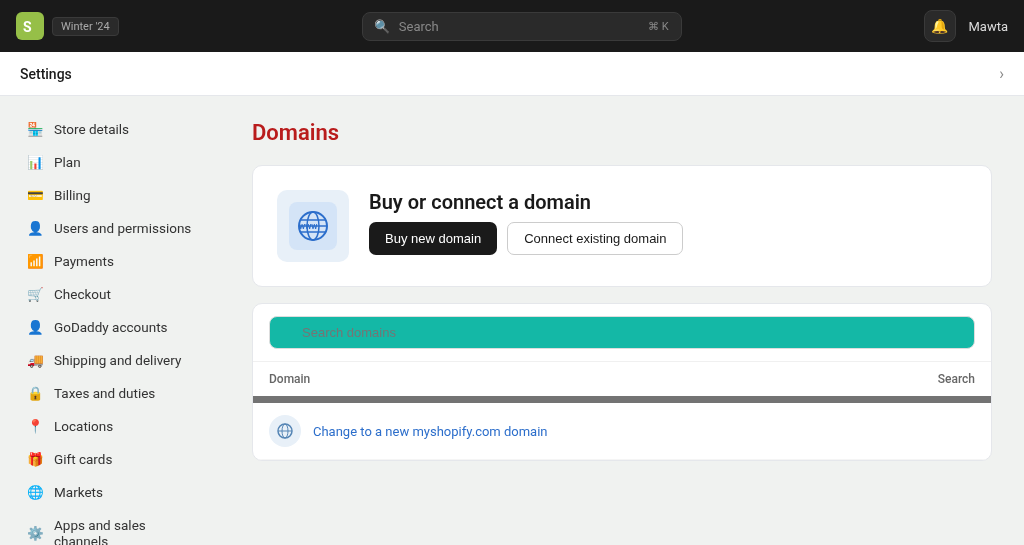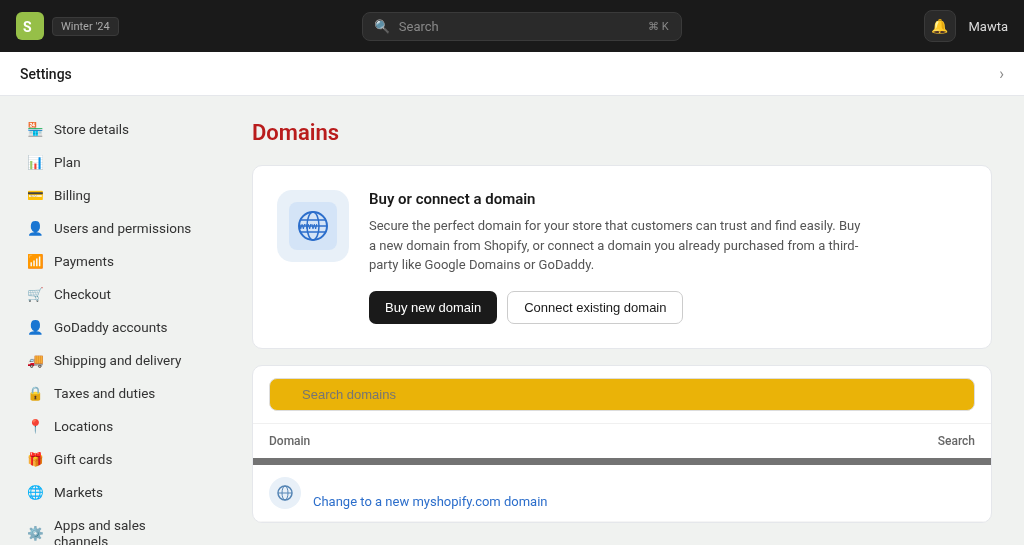--- a/index.html
+++ b/index.html
@@ -149,28 +149,28 @@
       margin-bottom: 16px;
       border: 1px solid #e5e7eb;
       display: flex;
       align-items: flex-start;
       gap: 20px;
     }
     .domain-card-icon {
       width: 72px;
       height: 72px;
       background: #e8f0f8;
-      border-radius: 15px;
+      border-radius: 10px;
       display: flex;
       align-items: center;
       justify-content: center;
       flex-shrink: 0;
     }
     .domain-card-content h2 {
-      font-size: 15px;
+      font-size: 20px;
       font-weight: 600;
       margin-bottom: 8px;
     }
     .domain-card-content p {
       font-size: 13px;
       color: #555;
       line-height: 1.5;
       margin-bottom: 16px;
       max-width: 500px;
     }
@@ -210,21 +210,21 @@
       padding: 12px 16px;
       border-bottom: 1px solid #f0f0f0;
     }
     .domain-search-input {
       width: 100%;
       border: 1px solid #ddd;
       border-radius: 8px;
       padding: 8px 12px 8px 32px;
       font-size: 13px;
       color: #333;
-      background: #eab308;
+      background: #14b8a6;
       position: relative;
     }
     .search-wrapper {
       position: relative;
     }
     .search-wrapper-icon {
       position: absolute;
       left: 10px;
       top: 50%;
       transform: translateY(-50%);
@@ -243,21 +243,21 @@
     .domain-table-header .col-target { width: 150px; text-align: right; }
     .domain-table-row {
       display: flex;
       align-items: center;
       padding: 12px 16px;
       border-bottom: 1px solid #f5f5f5;
     }
     .domain-row-left {
       flex: 1;
       display: flex;
-      align-items: flex-end;
+      align-items: center;
       gap: 12px;
     }
     .domain-globe-icon {
       width: 32px;
       height: 32px;
       background: #e8f0f8;
       border-radius: 50%;
       display: flex;
       align-items: center;
       justify-content: center;
@@ -376,21 +376,20 @@
           <circle cx="24" cy="24" r="14" fill="none" stroke="#2c6ecb" stroke-width="2"></circle>
           <ellipse cx="24" cy="24" rx="6" ry="14" fill="none" stroke="#2c6ecb" stroke-width="1.5"></ellipse>
           <line x1="10" y1="24" x2="38" y2="24" stroke="#2c6ecb" stroke-width="1.5"></line>
           <line x1="12" y1="18" x2="36" y2="18" stroke="#2c6ecb" stroke-width="1.5"></line>
           <line x1="12" y1="30" x2="36" y2="30" stroke="#2c6ecb" stroke-width="1.5"></line>
           <text x="10" y="27" font-size="7" fill="#2c6ecb" font-weight="bold">WWW</text>
         </svg>
       </div>
       <div class="domain-card-content">
         <h2>Buy or connect a domain</h2>
-        <p>Secure the perfect domain for your store that customers can trust and find easily. Buy a new domain from Shopify, or connect a domain you already purchased from a third-party like Google Domains or GoDaddy.</p>
         <div class="domain-card-buttons">
           <button class="btn-primary">Buy new domain</button>
           <button class="btn-secondary">Connect existing domain</button>
         </div>
       </div>
     </div>
 
     <div class="domain-list-card">
       <div class="domain-search">
         <div class="search-wrapper">

